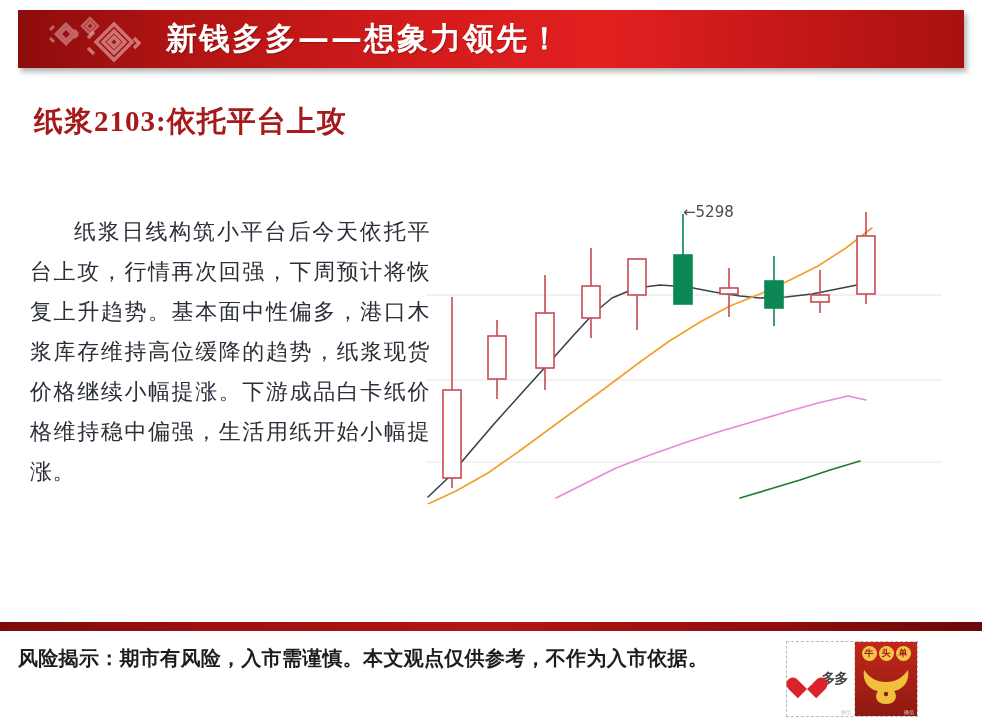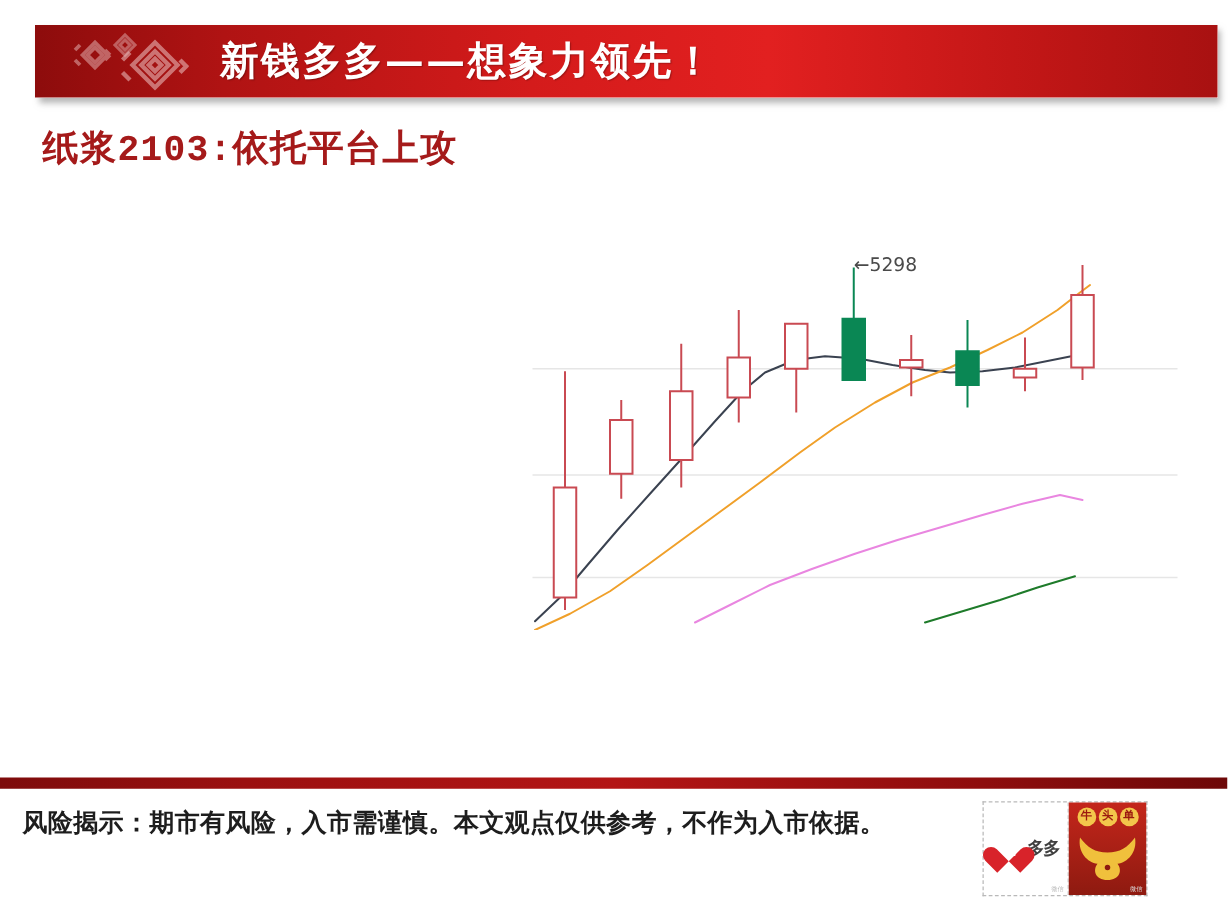--- a/index.html
+++ b/index.html
@@ -7,43 +7,42 @@
     width:982px;height:720px;
     background:#ffffff;
     font-family:"Liberation Serif","DejaVu Serif",serif;
     overflow:hidden;
     position:relative;
   }
   .slide{position:relative;width:982px;height:720px;background:#fff;}
 
   
   .header-band{
-    position:absolute;left:18px;top:20px;width:946px;height:58px;
+    position:absolute;left:18px;top:10px;width:946px;height:58px;
     background:linear-gradient(90deg,#8d0c0c 0%,#b01313 16%,#d41b1b 42%,#e22020 62%,#c01616 85%,#a81111 100%);
     box-shadow:3px 4px 5px rgba(120,120,120,.55);
-    margin-left:10px;
   }
   .header-knot{
     position:absolute;left:20px;top:2px;width:108px;height:54px;
     opacity:.85;
   }
   .header-title{
     position:absolute;left:148px;top:50%;transform:translateY(-50%);
     color:#ffffff;
     font-family:"DejaVu Serif","Liberation Serif",serif;
     font-size:31px;font-weight:700;letter-spacing:2px;
     white-space:nowrap;
     text-shadow:1px 1px 1px rgba(0,0,0,.25);
   }
 
   
   .slide-title{
     position:absolute;left:34px;top:98px;width:400px;
     color:#a51a1a;
-    font-family:Liberation Mono, monospace;
+    font-family:Liberation Serif, serif;
     font-size:29px;font-weight:700;line-height:46px;
     letter-spacing:1px;
   }
 
   
   .body-text{
     position:absolute;left:30px;top:212px;width:400px;
     color:#2b2f38;
     font-family:"DejaVu Serif","Liberation Serif",serif;
     font-size:22px;line-height:40px;
@@ -150,20 +149,21 @@
         <path d="M65 30 l11-11 l11 11 l-11 11 z"></path>
         <path d="M71 30 l5-5 l5 5 l-5 5 z"></path>
         <path d="M50 26 l6-6 M96 26 l6 6 M50 36 l6 6 M96 36 l6 -6"></path>
       </g>
     </svg>
     <div class="header-title">新钱多多——想象力领先！</div>
   </div>
 
   <div class="slide-title">纸浆2103:依托平台上攻</div>
 
+  <div class="body-text">纸浆日线构筑小平台后今天依托平台上攻，行情再次回强，下周预计将恢复上升趋势。基本面中性偏多，港口木浆库存维持高位缓降的趋势，纸浆现货价格继续小幅提涨。下游成品白卡纸价格维持稳中偏强，生活用纸开始小幅提涨。</div>
 
   <div class="chart">
     <svg width="520" height="318" viewBox="0 0 520 318">
       <g id="gridlines">
           <line x1="2" y1="109" x2="518" y2="109" stroke="#e6e6e6" stroke-width="1.2"></line>
           <line x1="2" y1="194" x2="518" y2="194" stroke="#e6e6e6" stroke-width="1.2"></line>
           <line x1="2" y1="276" x2="518" y2="276" stroke="#e6e6e6" stroke-width="1.2"></line>
         </g>
       <g id="mlines">
           <polyline points="4,311 24,292 46,266 70,238 96,209 124,178 148,151 170,127 188,112 212,102 236,99 264,101 290,106 316,110 336,112 362,111 388,108 418,102 438,98" fill="none" stroke="#3a4250" stroke-width="1.6" stroke-linecap="round" stroke-linejoin="round"></polyline>

